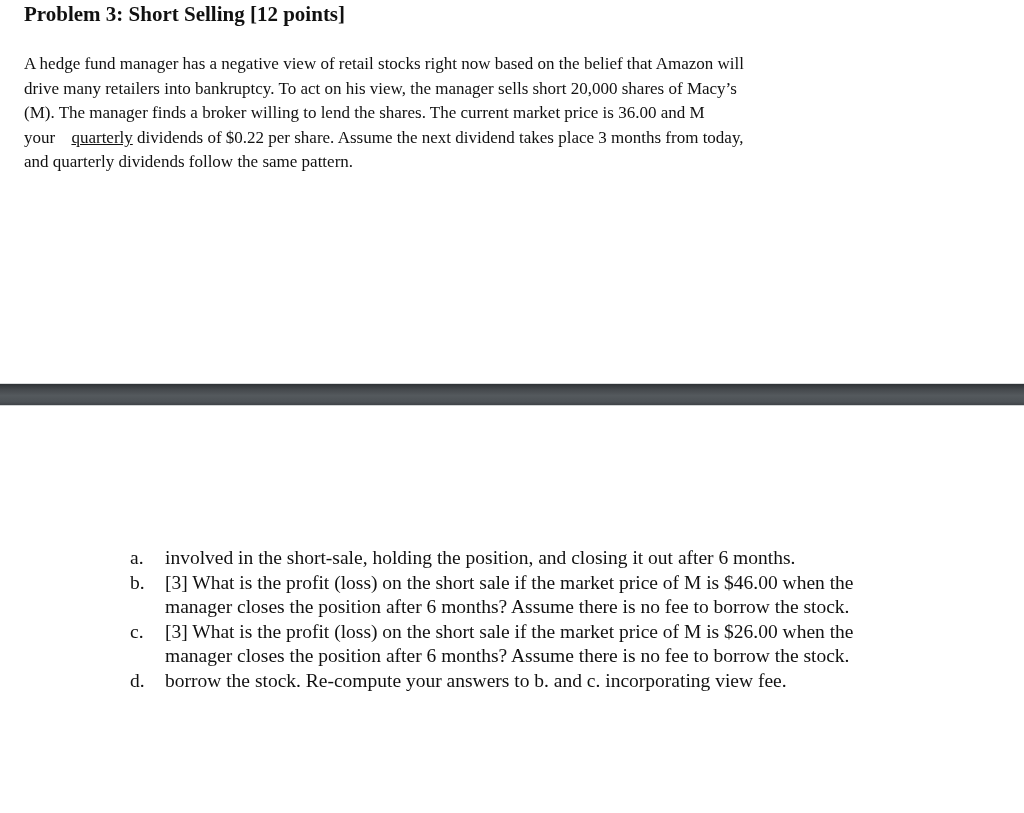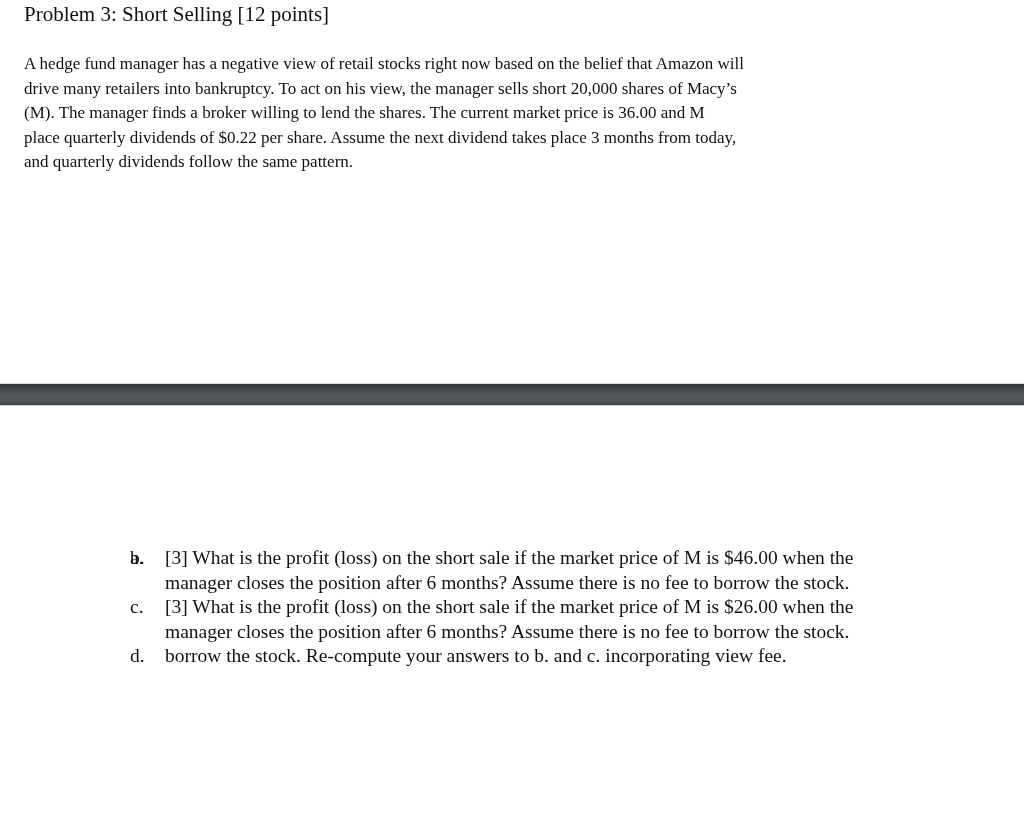--- a/index.html
+++ b/index.html
@@ -12,40 +12,42 @@
       height: 813px;
       position: relative;
       overflow: hidden;
       font-family: "Liberation Serif", "DejaVu Serif", serif;
       color: #111111;
     }
     .title {
       position: absolute;
       left: 24px;
       top: 1px;
-      font-weight: normal;
+      font-weight: bold;
       font-size: 21px;
       line-height: 26px;
       white-space: nowrap;
       margin: 0;
     }
     .intro {
       position: absolute;
       left: 24px;
       top: 52px;
       width: 960px;
       font-size: 17px;
       line-height: 24.6px;
       margin: 0;
     }
     .intro .line {
       display: block;
       white-space: nowrap;
     }
     .u {
+      text-decoration: underline;
+      margin-left: 12px;
     }
     .separator {
       position: absolute;
       left: 0;
       top: 383px;
       width: 1024px;
       height: 21px;
       background: linear-gradient(to bottom, #2e3236 0%, #44484c 25%, #54595d 55%, #4d5256 85%, #3f4347 100%);
       border-top: 1px solid #d9dbdc;
       border-bottom: 1px solid #d0d3d4;
@@ -77,29 +79,30 @@
   </style>
 </head>
 <body>
 
 <h1 class="title">Problem 3:  Short Selling [12 points]</h1>
 
 <p class="intro">
   <span class="line"><span>A hedge fund manager has a negative view of retail stocks right now based on the belief that Amazon will</span></span>
   <span class="line"><span>drive many retailers into bankruptcy.  To act on his view, the manager sells short 20,000 shares of Macy’s</span></span>
   <span class="line"><span>(M).  The manager finds a broker willing to lend the shares.  The current market price is 36.00 and M</span></span>
-  <span class="line"><span>place </span><span class="u">quarterly</span><span> dividends of $0.22 per share.  Assume the next dividend takes place 3 months from today,</span></span>
+  <span class="line"><span>your </span><span class="u">quarterly</span><span> dividends of $0.22 per share.  Assume the next dividend takes place 3 months from today,</span></span>
   <span class="line"><span>and quarterly dividends follow the same pattern.</span></span>
 </p>
 
 <div class="separator"></div>
 
 <ol class="questions">
   <li class="q">
     <span class="marker">a.</span>
+    <span class="line">involved in the short-sale, holding the position, and closing it out after 6 months.</span>
   </li>
   <li class="q">
     <span class="marker">b.</span>
     <span class="line">[3] What is the profit (loss) on the short sale if the market price of M is $46.00 when the</span>
     <span class="line">manager closes the position after 6 months?  Assume there is no fee to borrow the stock.</span>
   </li>
   <li class="q">
     <span class="marker">c.</span>
     <span class="line">[3] What is the profit (loss) on the short sale if the market price of M is $26.00 when the</span>
     <span class="line">manager closes the position after 6 months?  Assume there is no fee to borrow the stock.</span>

